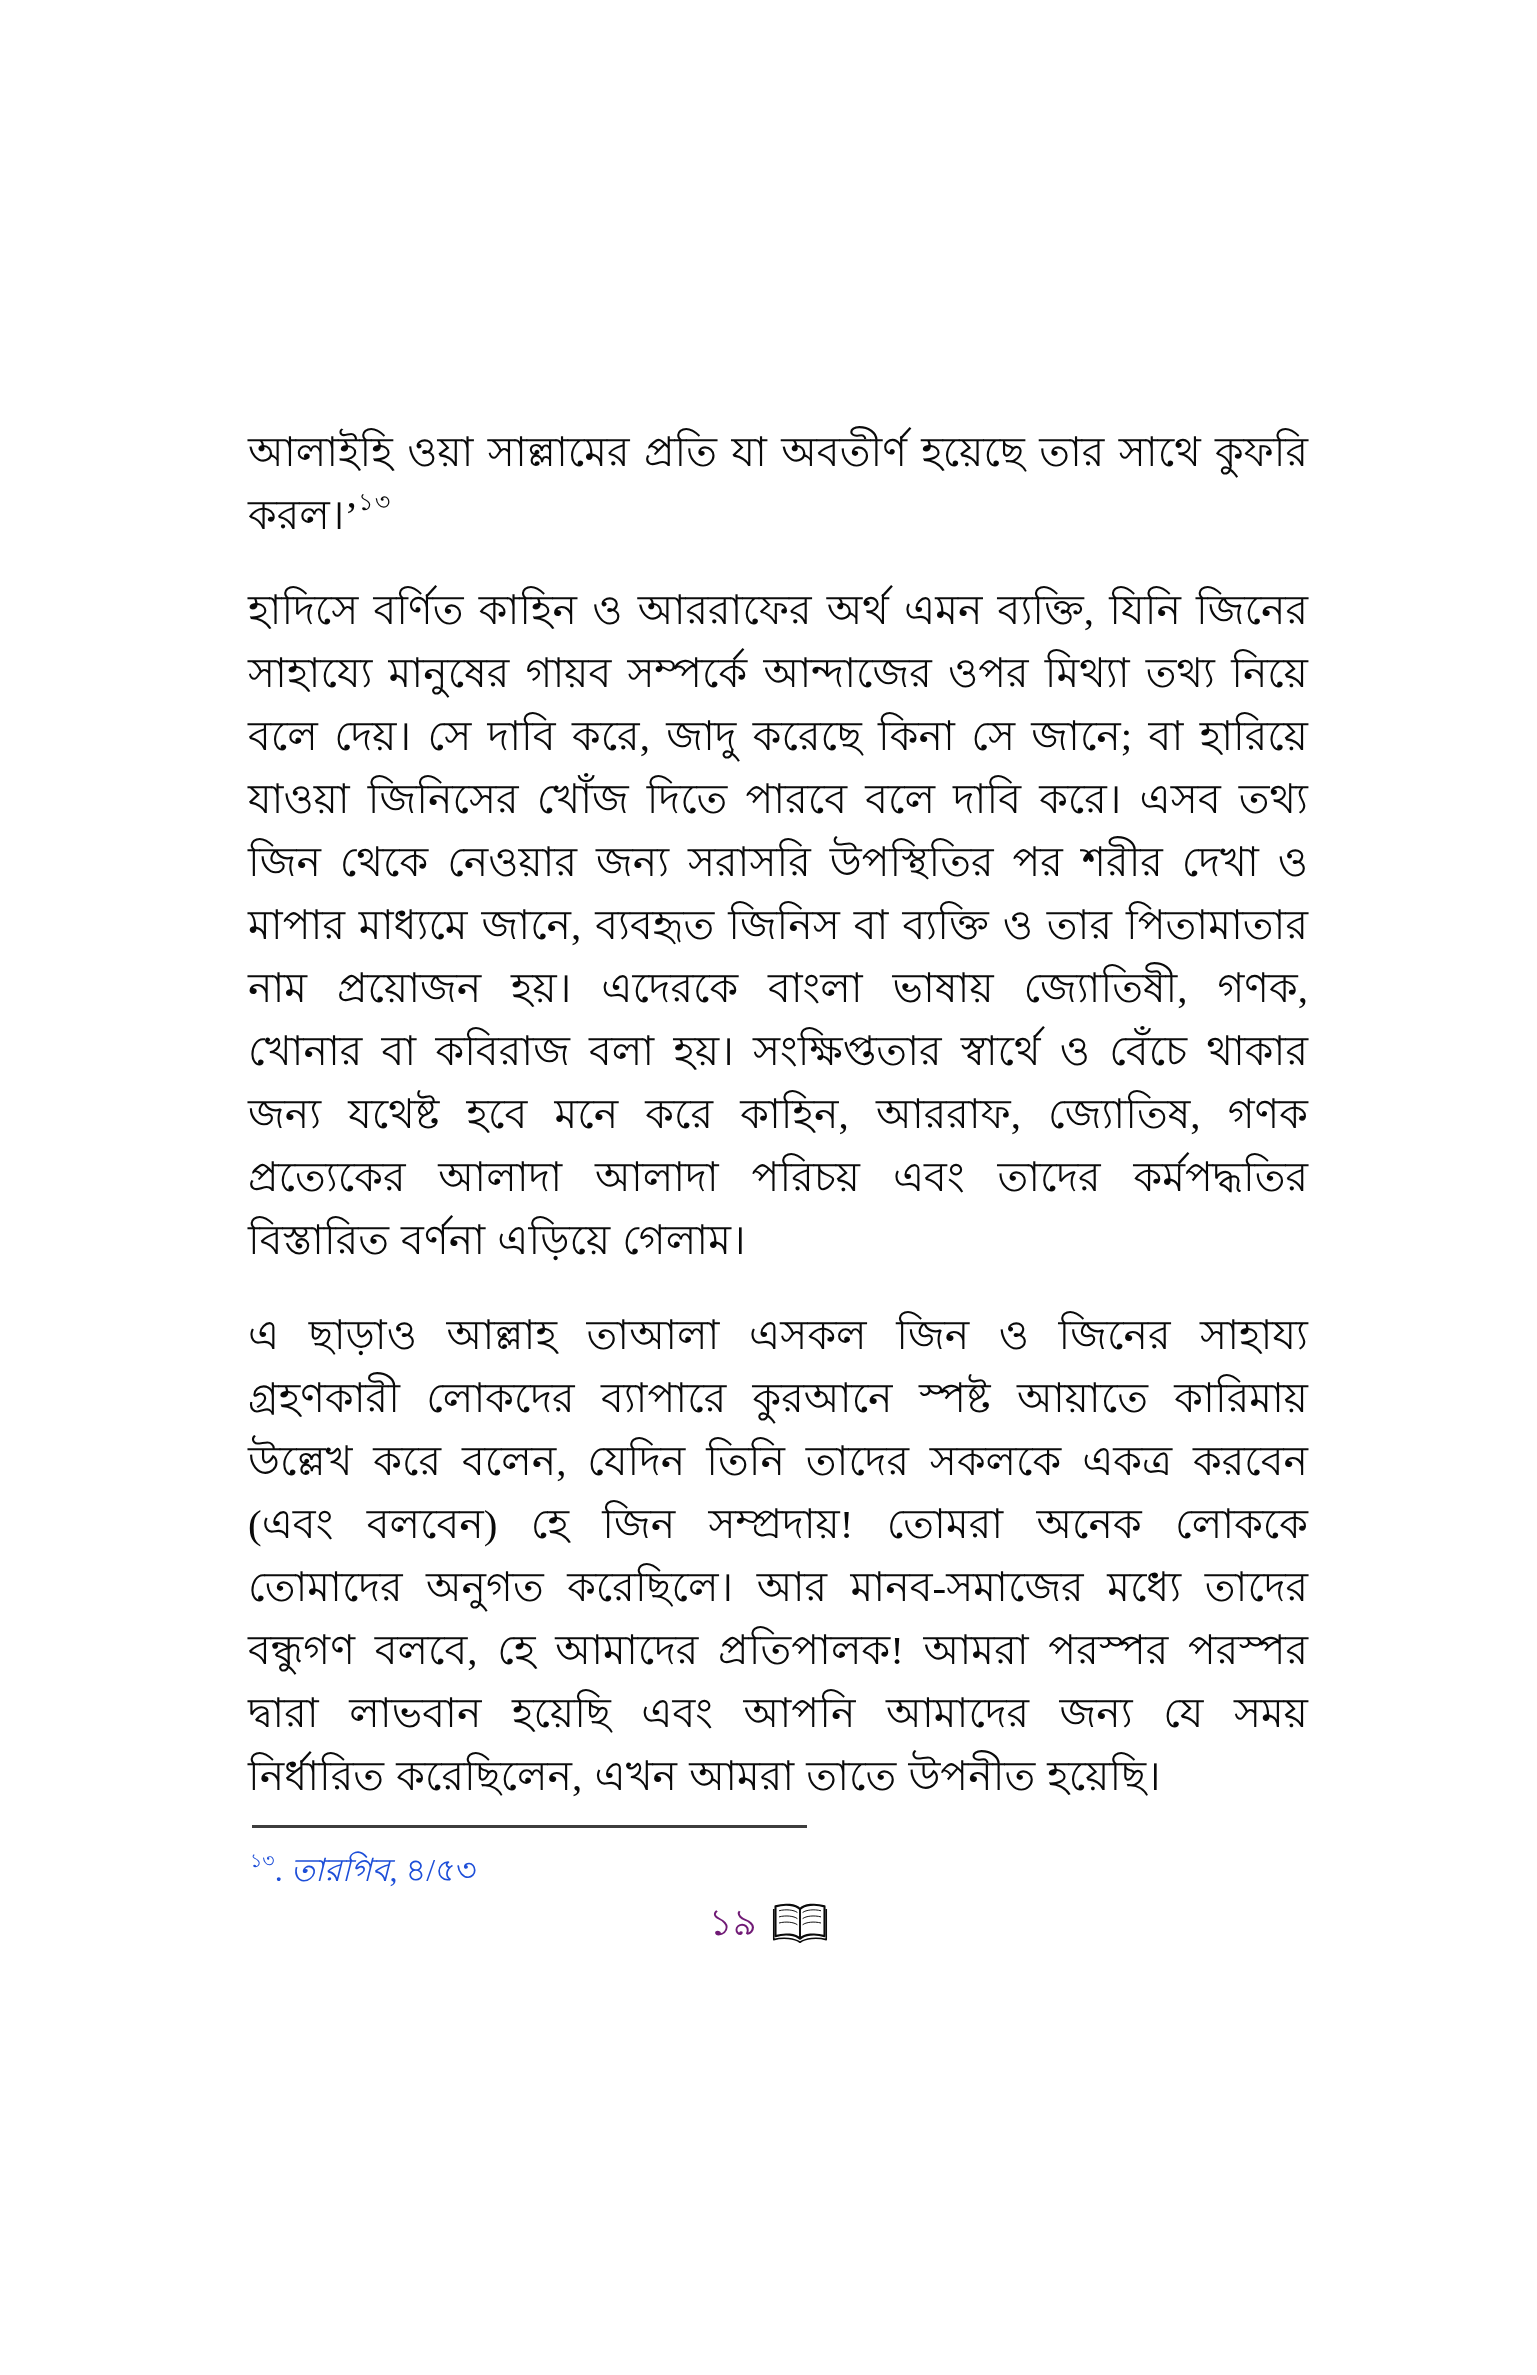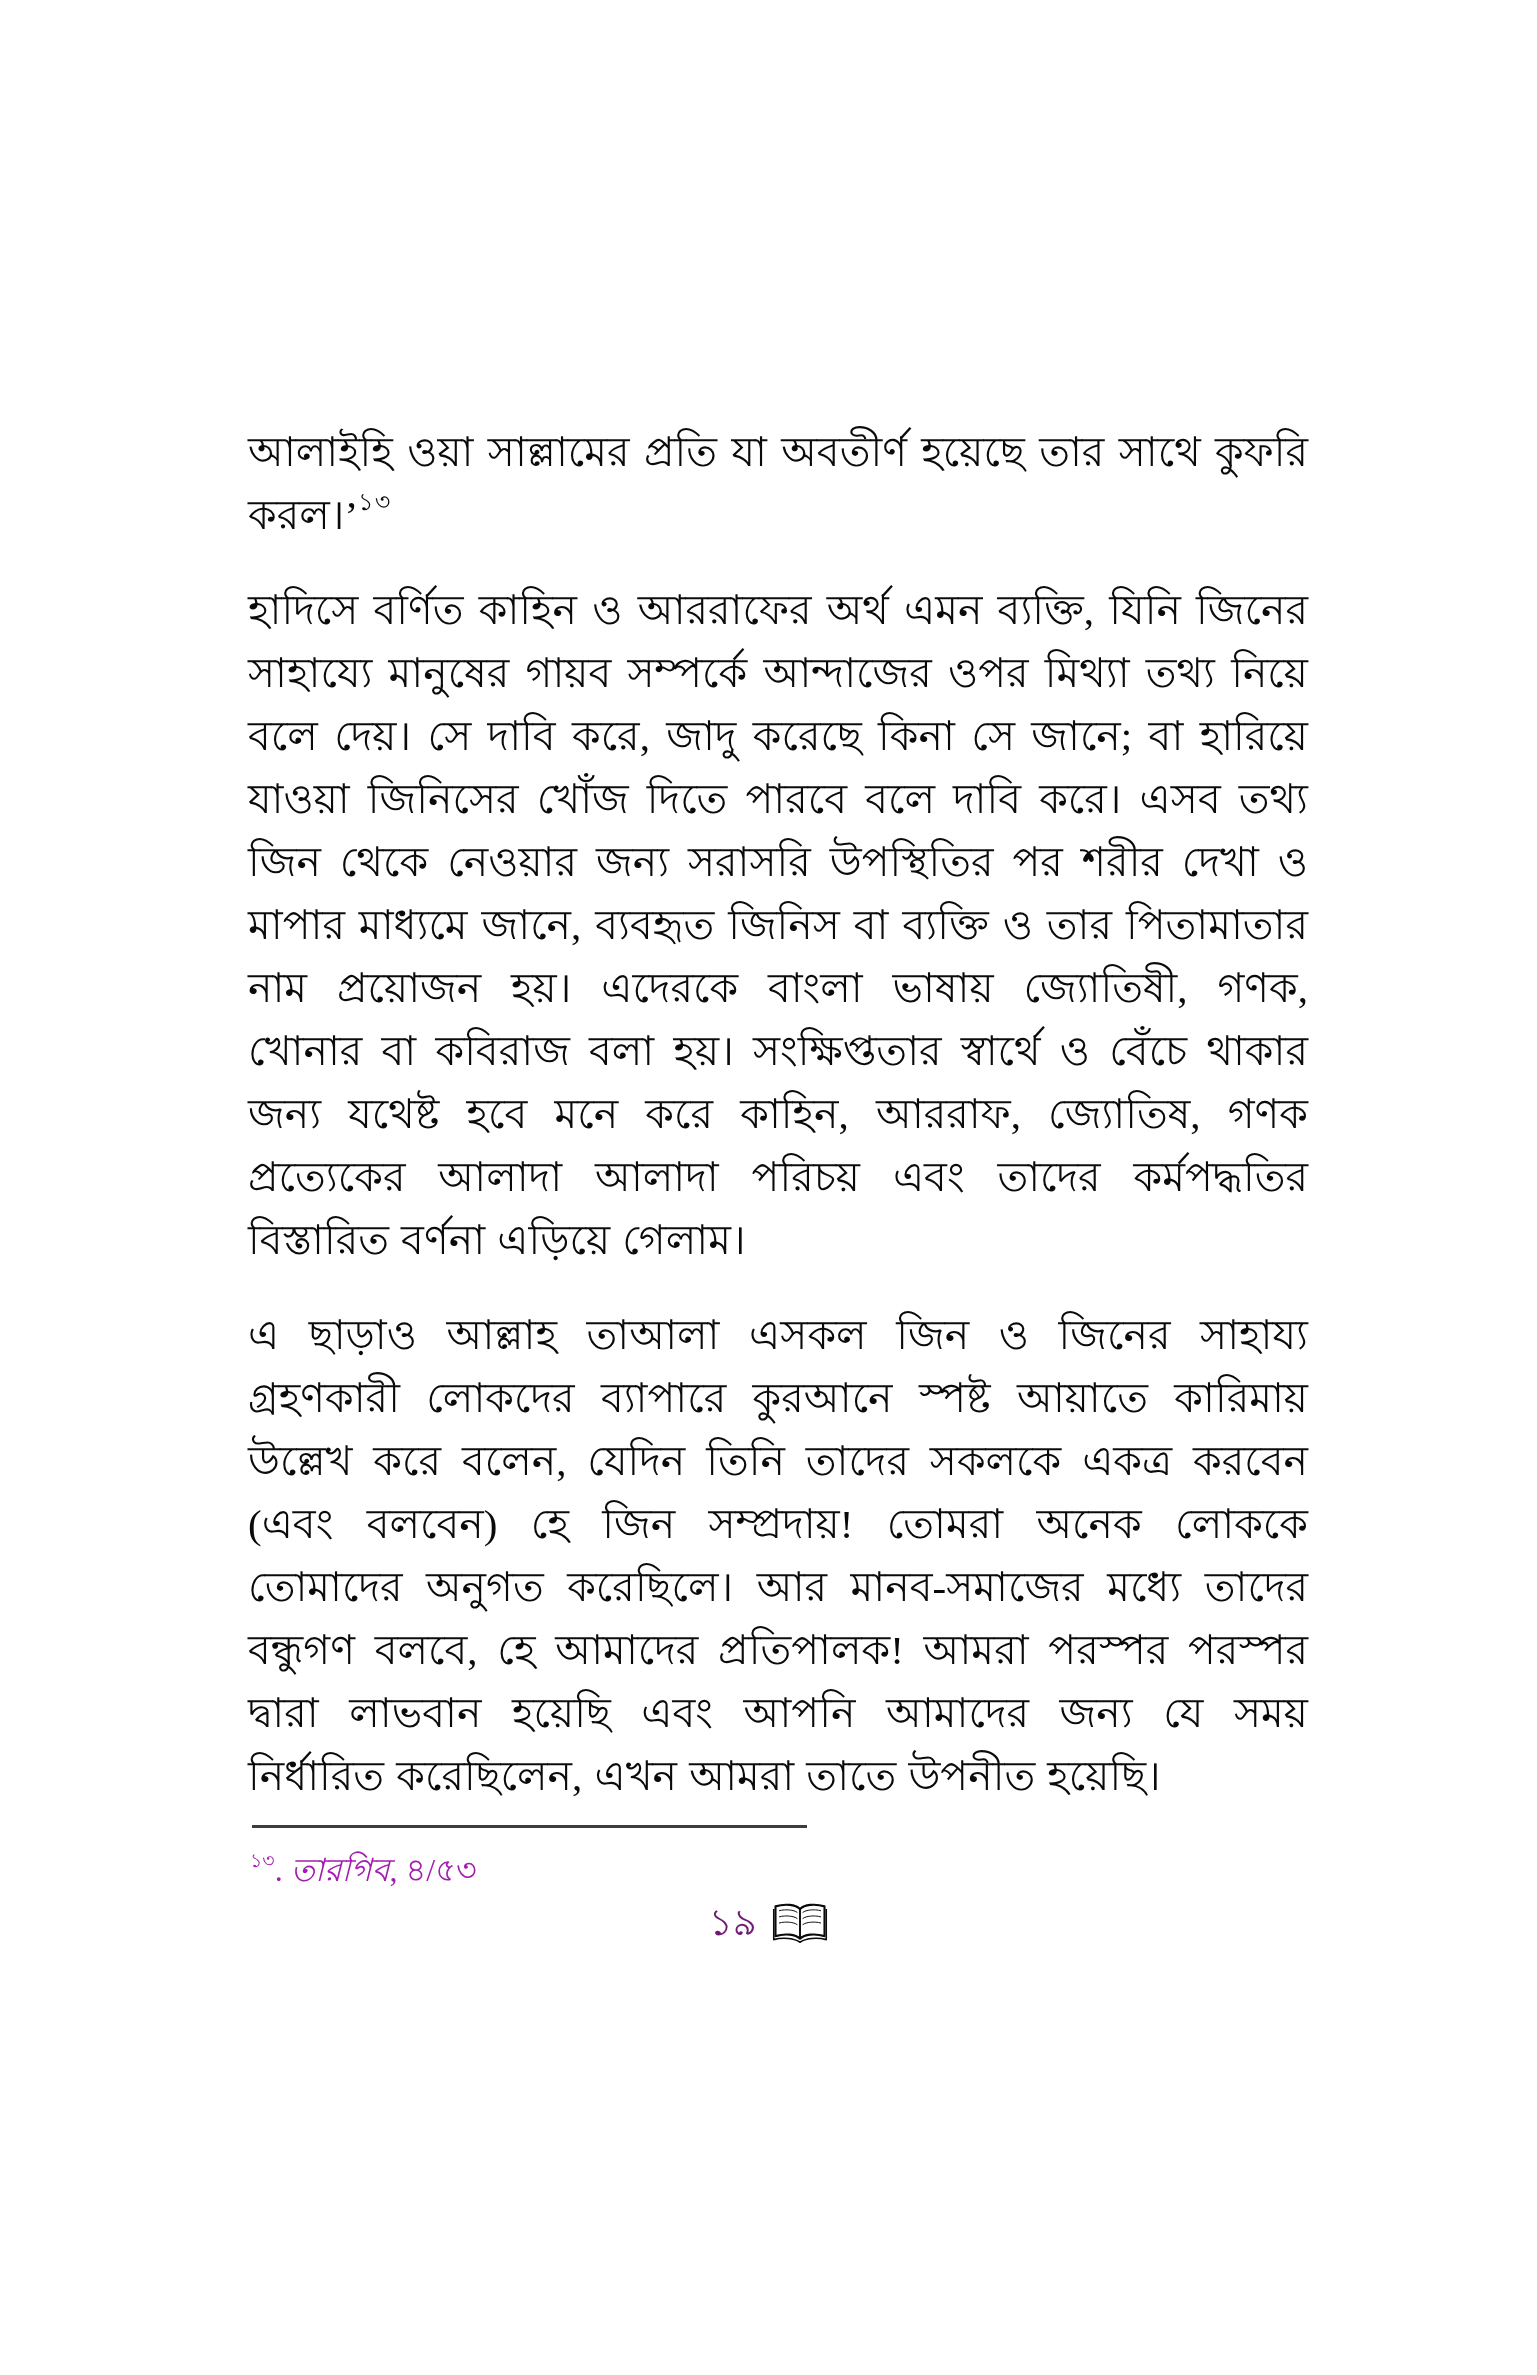--- a/index.html
+++ b/index.html
@@ -46,21 +46,21 @@
     background: #3d3d3d;
   }
 
   .footnote {
     position: absolute;
     left: 250px;
     top: 1848px;
     margin: 0;
     font-size: 32px;
     line-height: 44px;
-    color: #a21caf;
+    color: #1d4ed8;
   }
   .footnote .fn-marker {
     font-size: 19px;
     line-height: 0;
     vertical-align: 14.4px;
   }
   .footnote em { font-style: italic; }
 
   .footer {
     position: absolute;

